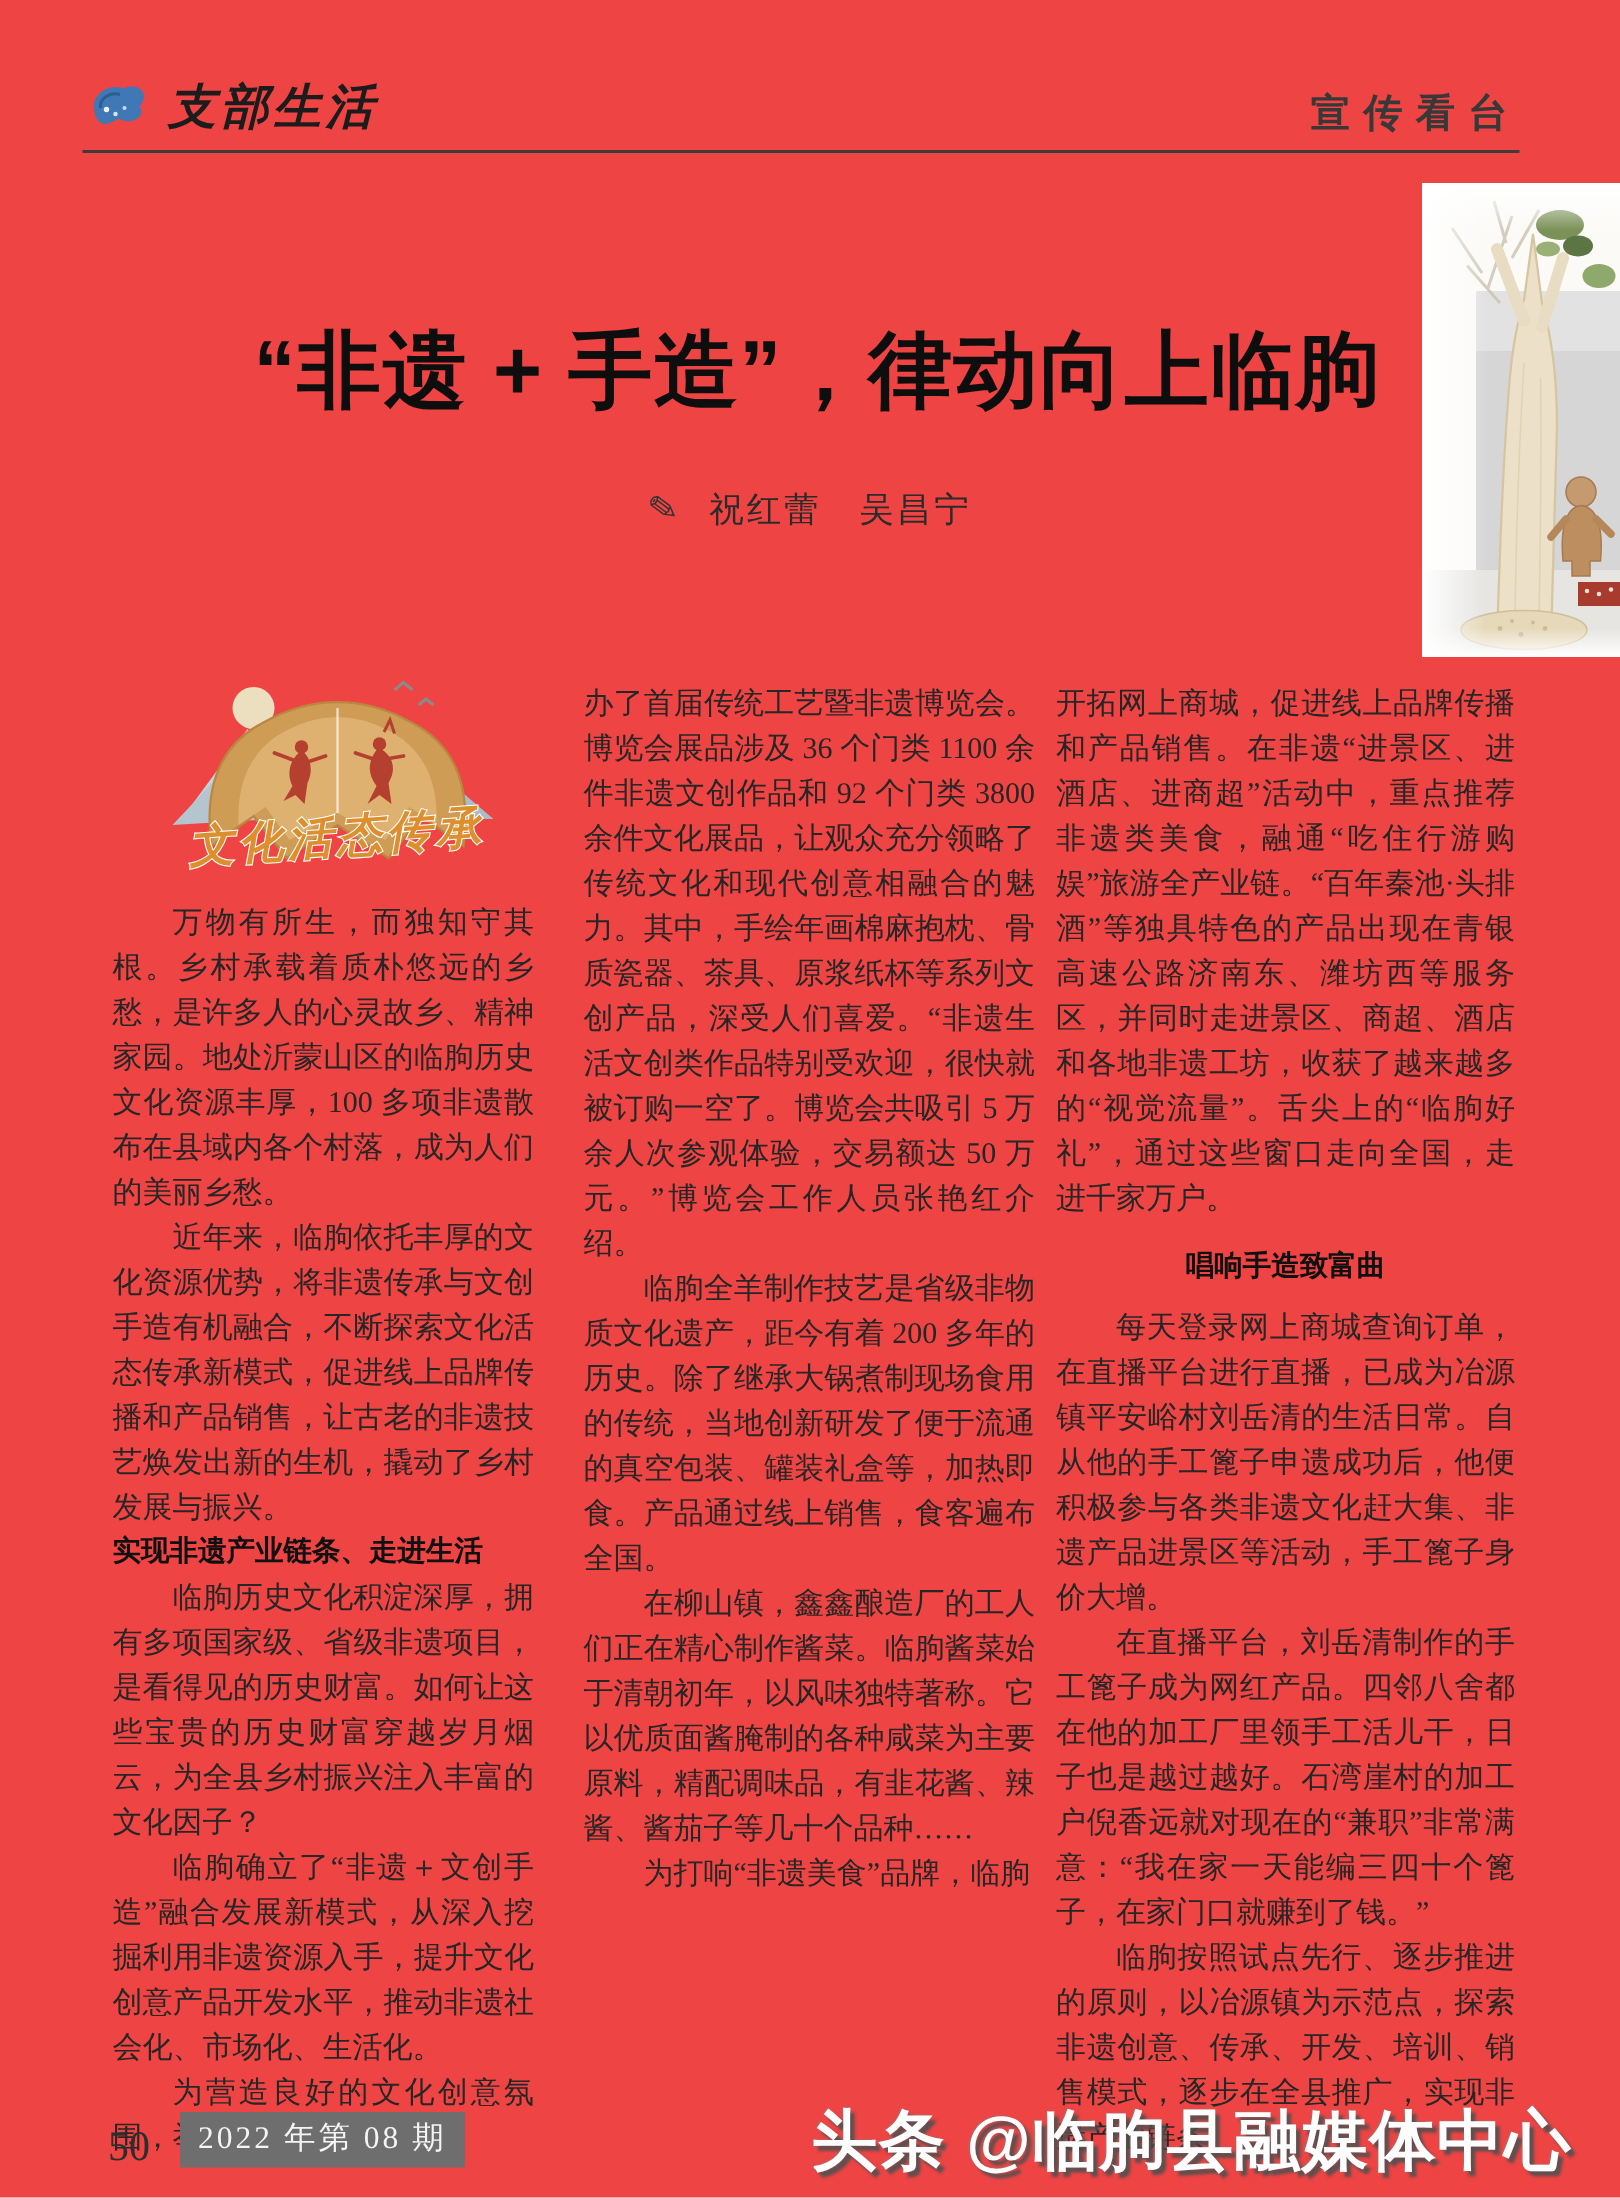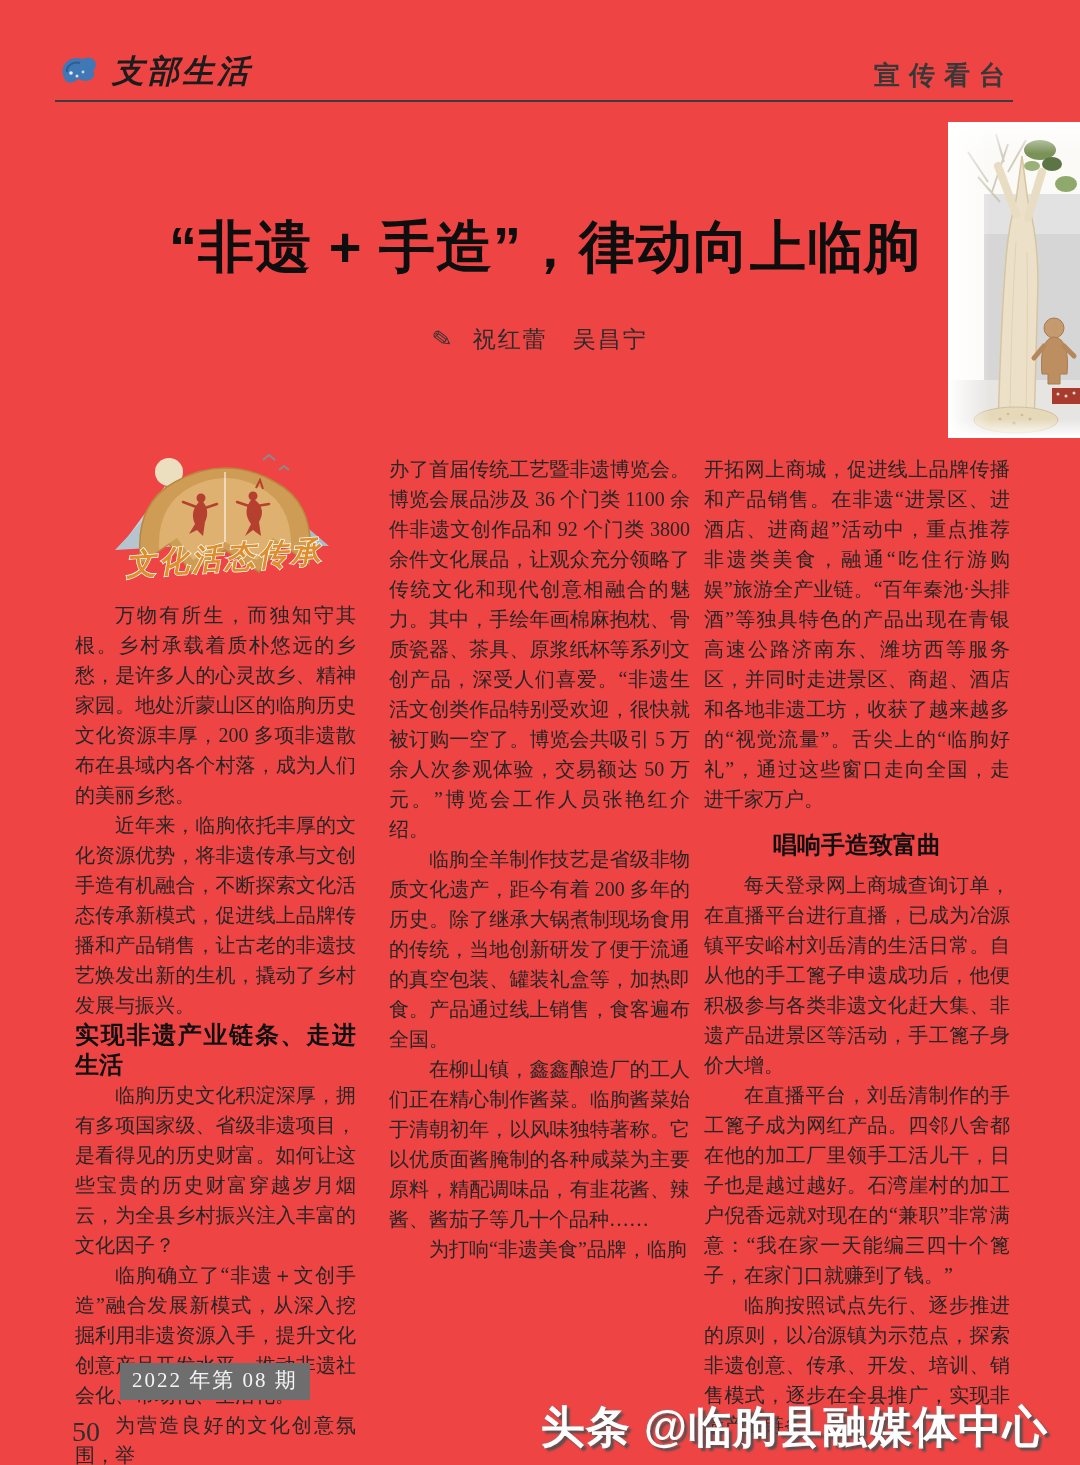--- a/index.html
+++ b/index.html
@@ -50,36 +50,36 @@
   
   .badge { position:absolute; left:113px; top:446px; width:224px; height:160px; }
 
   
   .col { position:absolute; text-align:justify; font-size:20px; line-height:30px; color:#262626; }
   .col p { margin:0; }
   .para { text-indent:2em; }
   .para-cont { text-indent:0; }
   .subhead {
     font-family:"Liberation Sans","DejaVu Sans",sans-serif;
-    font-weight:bold; font-size:24px; color:#101010;
+    font-weight:bold; font-size:19px; color:#101010;
     margin:22px 0 8px; text-indent:0;
   }
   #col1 { left:75px;  top:600px; width:281px; }
   #col2 { left:389px; top:454px; width:301px; }
   #col3 { left:704px; top:454px; width:306px; }
   #col3 .subhead { text-align:center; margin:16px 0 10px; }
 
   
   .page-no {
     position:absolute; left:72px; top:1390px;
     font-family:Liberation Serif, serif;
     font-size:28px; color:#2e2e2e;margin-top:26px;
   }
   .issue-box {
-    position:absolute; left:120px; top:1363px;
+    position:absolute; left:120px; top:1408px;
     background:#6e6e6e; color:#f4f4f4;
     font-size:21px; letter-spacing:2px; padding:3px 12px 6px;
     font-family:"Liberation Serif","DejaVu Serif",serif;
   }
   .watermark {
     position:absolute; right:32px; top:1398px;
     font-family:Liberation Sans, sans-serif;
     font-size:44px; font-weight:bold; letter-spacing:1px;
     color:#fdfdfd;
     text-shadow: 3px 3px 2px rgba(80,80,80,0.9), -1px -1px 1px rgba(130,130,130,0.4);
@@ -201,21 +201,21 @@
         <line x1="136" y1="60" x2="124" y2="56"></line>
           <line x1="144" y1="60" x2="156" y2="58"></line>
       </g>
       <line x1="112" y1="26" x2="112" y2="96" stroke="#ffffff" stroke-width="1.5" opacity="0.7"></line>
 
       <text x="112" y="122" text-anchor="middle" font-size="30" font-weight="bold" font-style="italic" fill="#dd8f2e" stroke="#ffffff" stroke-width="1.4" paint-order="stroke" letter-spacing="3" transform="rotate(-4 112 118)" font-family="Liberation Serif, DejaVu Serif, serif" id="badge-text-el">文化活态传承</text>
     </svg>
   </div>
 
   <div class="col" id="col1">
-    <p class="para">万物有所生，而独知守其根。乡村承载着质朴悠远的乡愁，是许多人的心灵故乡、精神家园。地处沂蒙山区的临朐历史文化资源丰厚，200 多项非遗散布在县域内各个村落，成为人们的美丽乡愁。</p>
+    <p class="para">万物有所生，而独知守其根。乡村承载着质朴悠远的乡愁，是许多人的心灵故乡、精神家园。地处沂蒙山区的临朐历史文化资源丰厚，100 多项非遗散布在县域内各个村落，成为人们的美丽乡愁。</p>
     <p class="para">近年来，临朐依托丰厚的文化资源优势，将非遗传承与文创手造有机融合，不断探索文化活态传承新模式，促进线上品牌传播和产品销售，让古老的非遗技艺焕发出新的生机，撬动了乡村发展与振兴。</p>
     <p class="subhead">实现非遗产业链条、走进生活</p>
     <p class="para">临朐历史文化积淀深厚，拥有多项国家级、省级非遗项目，是看得见的历史财富。如何让这些宝贵的历史财富穿越岁月烟云，为全县乡村振兴注入丰富的文化因子？</p>
     <p class="para">临朐确立了“非遗＋文创手造”融合发展新模式，从深入挖掘利用非遗资源入手，提升文化创意产品开发水平，推动非遗社会化、市场化、生活化。</p>
     <p class="para">为营造良好的文化创意氛围，举</p>
   </div>
 
   <div class="col" id="col2">
     <p class="para-cont">办了首届传统工艺暨非遗博览会。博览会展品涉及 36 个门类 1100 余件非遗文创作品和 92 个门类 3800 余件文化展品，让观众充分领略了传统文化和现代创意相融合的魅力。其中，手绘年画棉麻抱枕、骨质瓷器、茶具、原浆纸杯等系列文创产品，深受人们喜爱。“非遗生活文创类作品特别受欢迎，很快就被订购一空了。博览会共吸引 5 万余人次参观体验，交易额达 50 万元。”博览会工作人员张艳红介绍。</p>
     <p class="para">临朐全羊制作技艺是省级非物质文化遗产，距今有着 200 多年的历史。除了继承大锅煮制现场食用的传统，当地创新研发了便于流通的真空包装、罐装礼盒等，加热即食。产品通过线上销售，食客遍布全国。</p>

